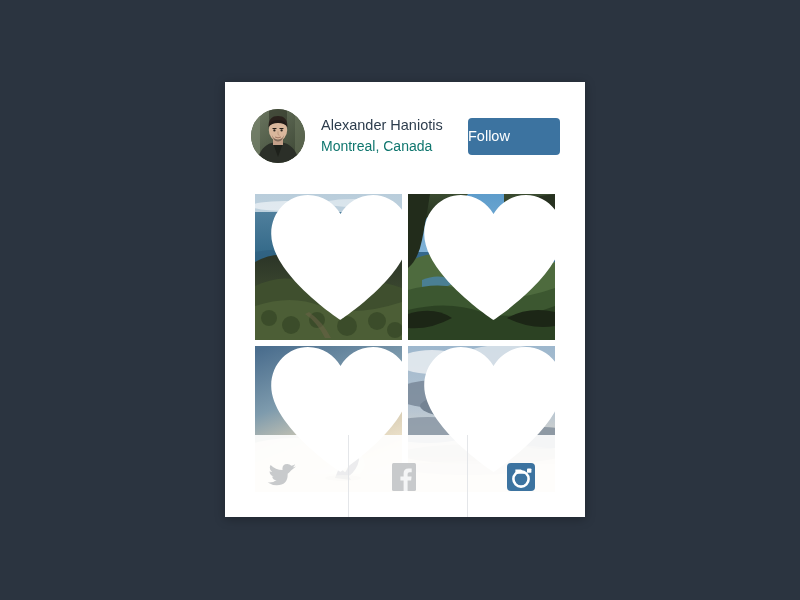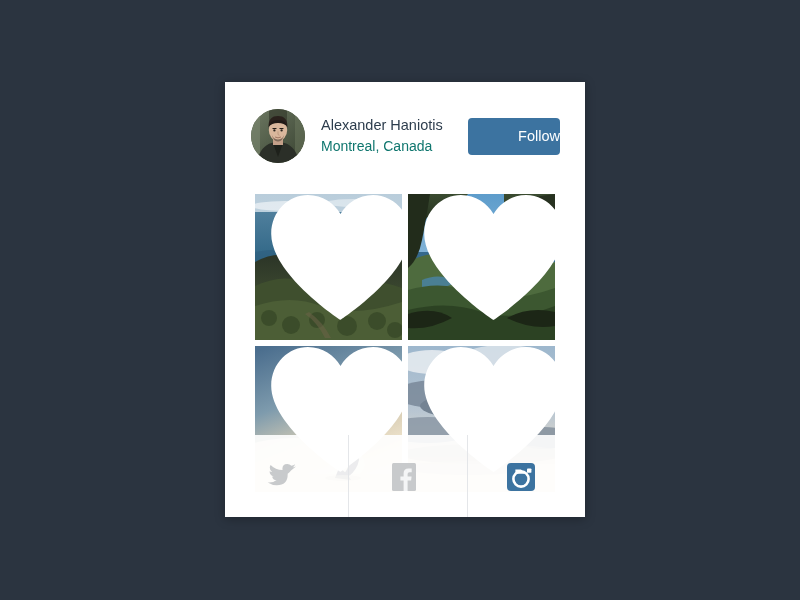--- a/index.html
+++ b/index.html
@@ -76,21 +76,21 @@
     height: 37px;
     background: #3c73a0;
     border: none;
     border-radius: 4px;
     color: #ffffff;
     font-size: 14.5px;
     font-family: "Liberation Sans", sans-serif;
     cursor: pointer;
     line-height: 37px;
     padding: 0;
-    text-align: right;
+    text-align: left;
   }
 
   
   #photo-grid {
     position: absolute;
     left: 30px;
     top: 112px;
     width: 300px;
     display: grid;
     grid-template-columns: 147px 147px;

